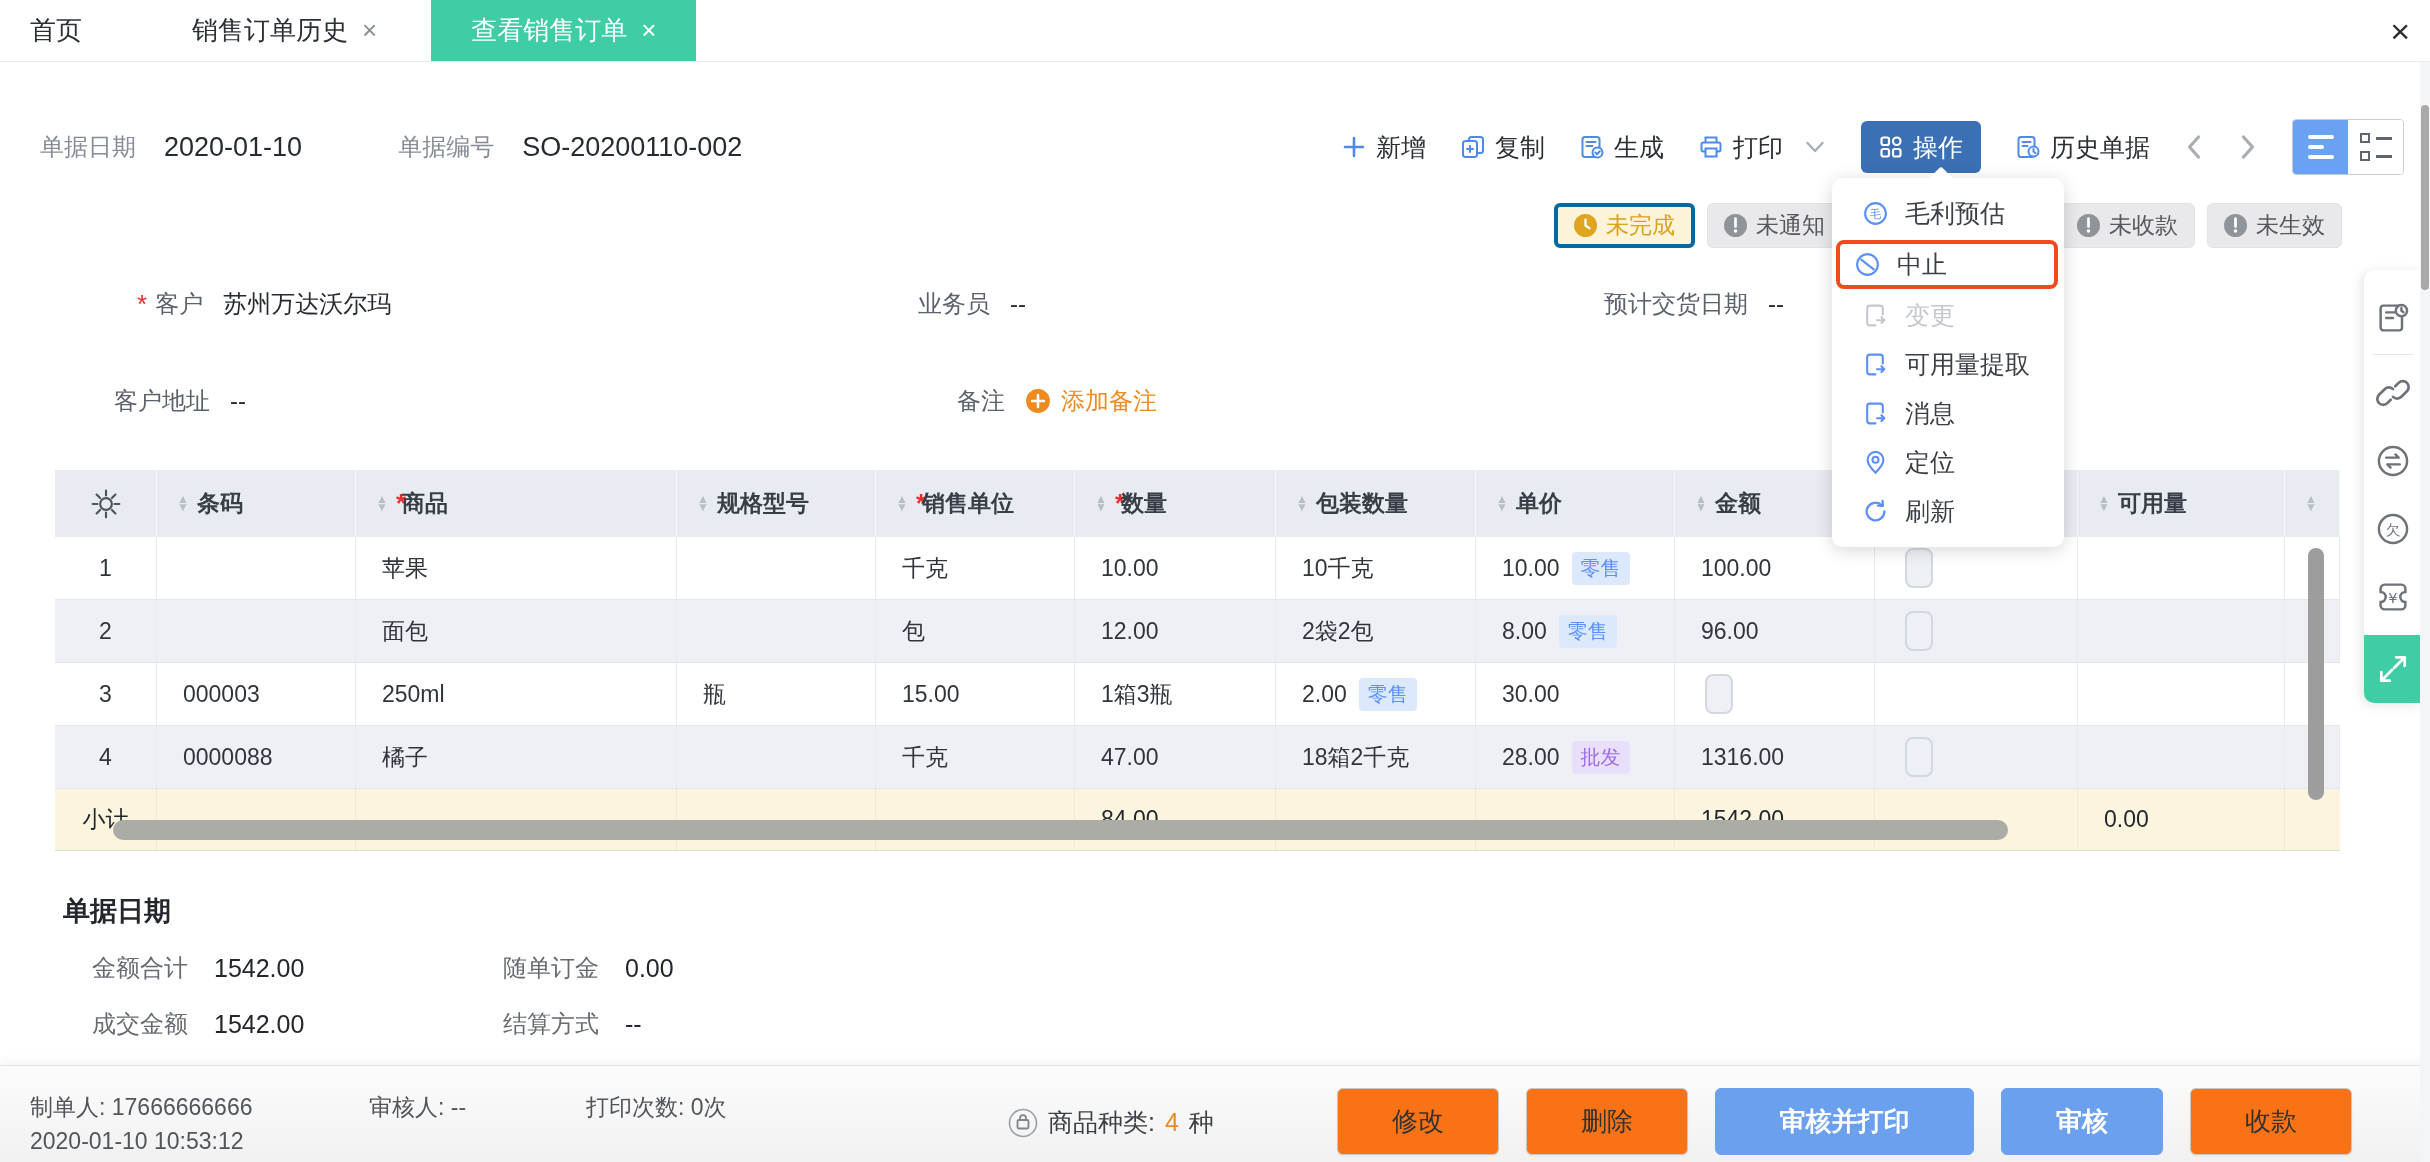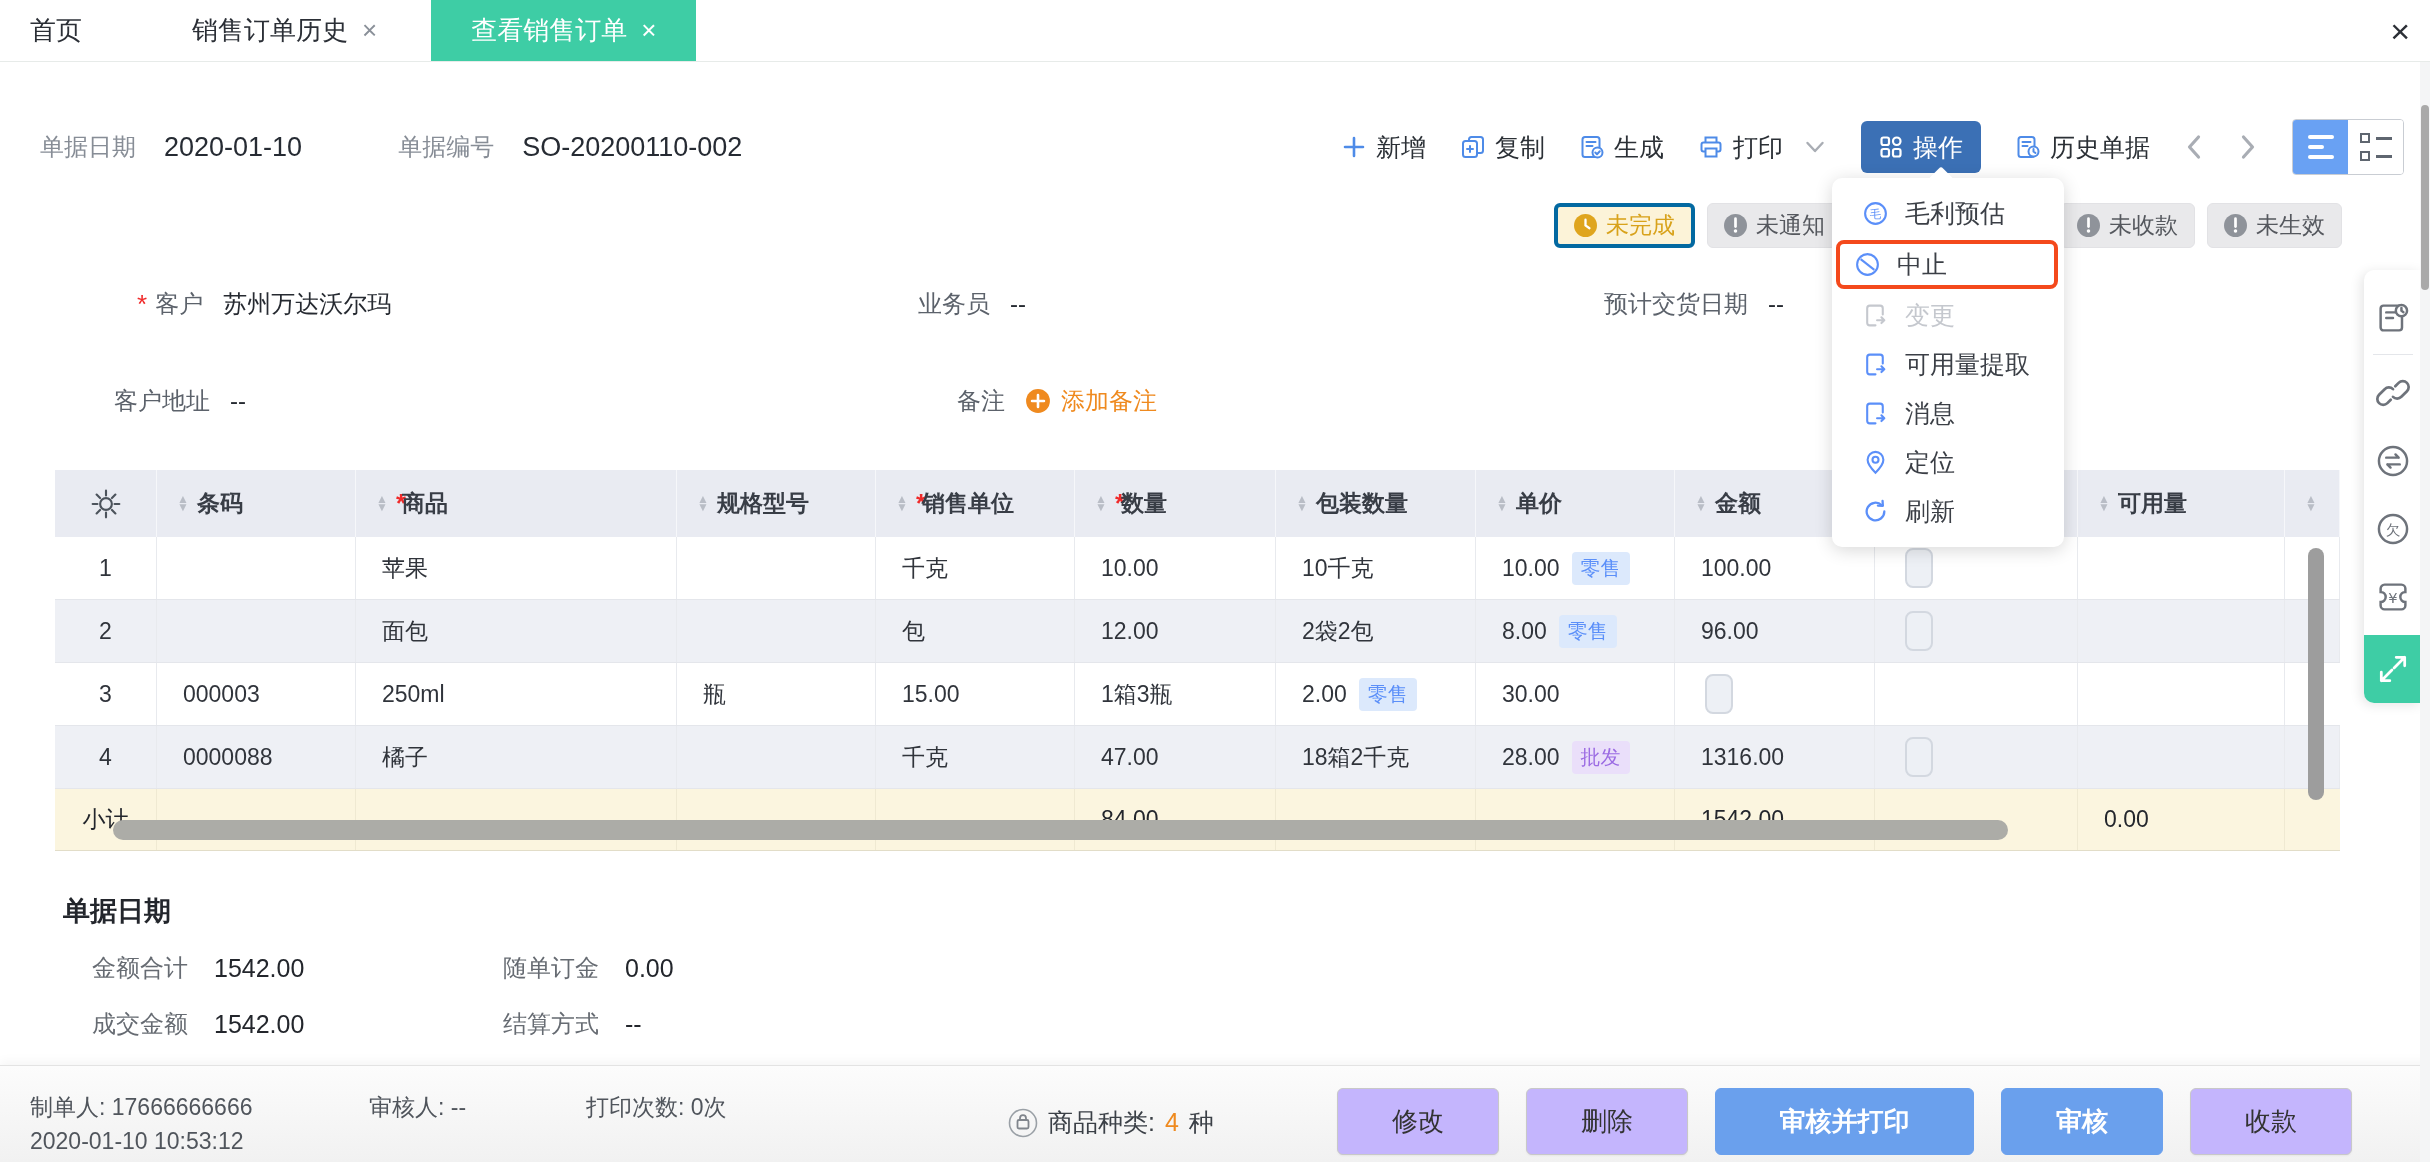--- a/index.html
+++ b/index.html
@@ -91,21 +91,21 @@
   
   .footer { position:absolute; left:0; right:0; top:1065px; height:97px;
             background:linear-gradient(#fcfcfc,#f1f1f1); border-top:1px solid #e3e3e3;
             box-shadow:0 -4px 10px rgba(0,0,0,0.04); z-index:30; }
   .ft-text { position:absolute; font-size:23px; color:#50555c; white-space:nowrap; }
   .cat-group { position:absolute; left:1008px; top:1106px; display:flex; align-items:center; gap:10px;
                font-size:25px; color:#3b4047; }
   .cat-count { color:#EF8A1F; }
   .ft-buttons { position:absolute; right:78px; top:1088px; display:flex; gap:27px; }
   .btn { height:67px; border-radius:6px; font-size:26px; display:flex; align-items:center; justify-content:center; }
-  .btn.outline { background:#c4b5fd; border:1px solid #c8c8c8; color:#333; box-shadow:0 1px 2px rgba(0,0,0,0.05); }
+  .btn.outline { background:#f97316; border:1px solid #c8c8c8; color:#333; box-shadow:0 1px 2px rgba(0,0,0,0.05); }
   .btn.primary { background:#6AA0ED; border:1px solid #6AA0ED; color:#fff;font-weight:bold; }
   .w162 { width:162px; } .w259 { width:259px; }
 
   
   .sidebar { position:absolute; right:8px; top:270px; width:58px; background:#fff; z-index:40;
              border-radius:10px 0 0 10px; box-shadow:-3px 2px 12px rgba(0,0,0,0.10);
              display:flex; flex-direction:column; align-items:center; padding-top:14px; }
   .sb-item { width:58px; height:68px; display:flex; align-items:center; justify-content:center; color:#6E737B; }
   .sb-div { width:40px; height:1px; background:#e4e6ea; margin:2px 0 4px; }
   .sb-expand { width:58px; height:68px; background:#3ECDA5; color:#fff; border-radius:0 0 0 10px;

